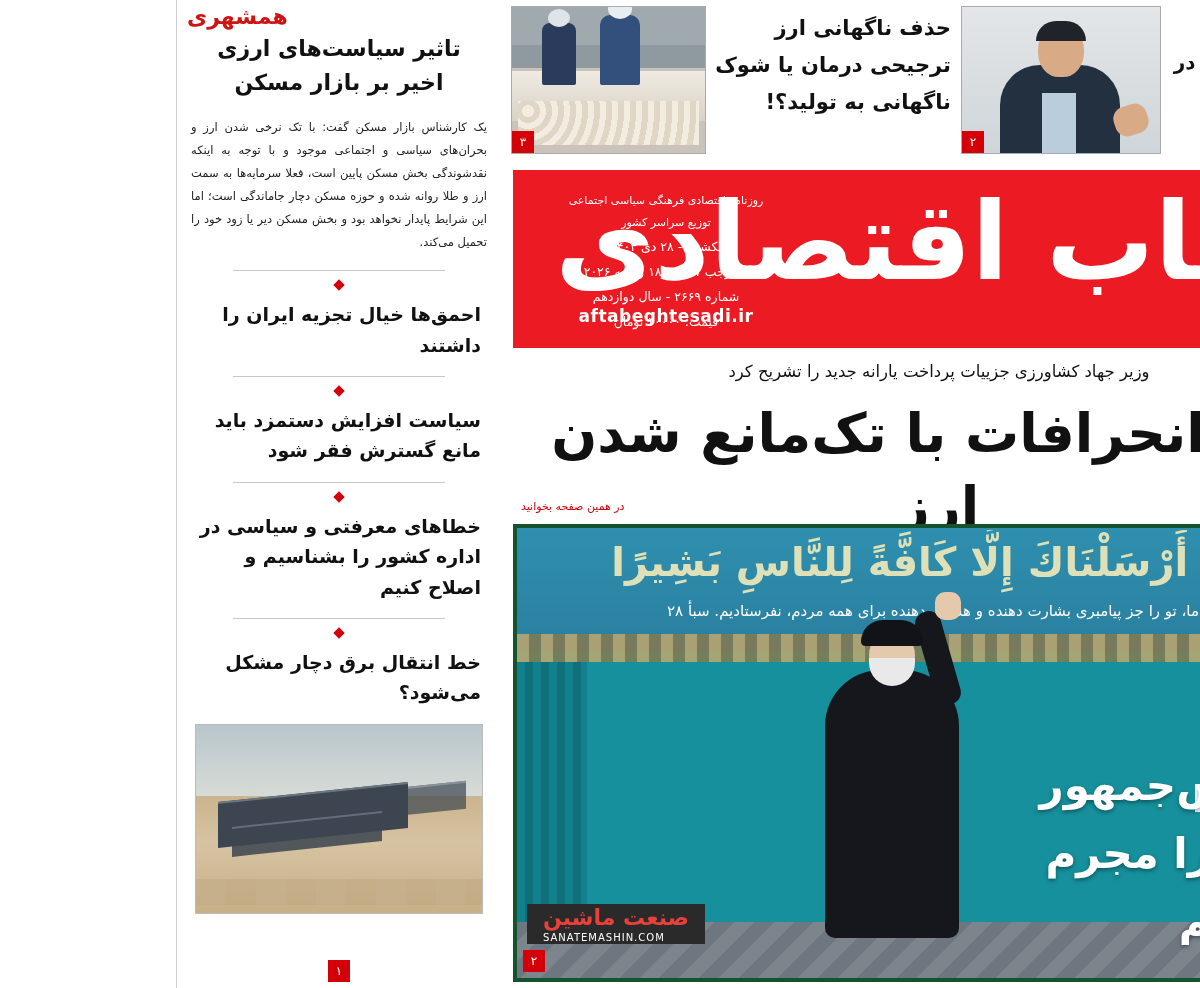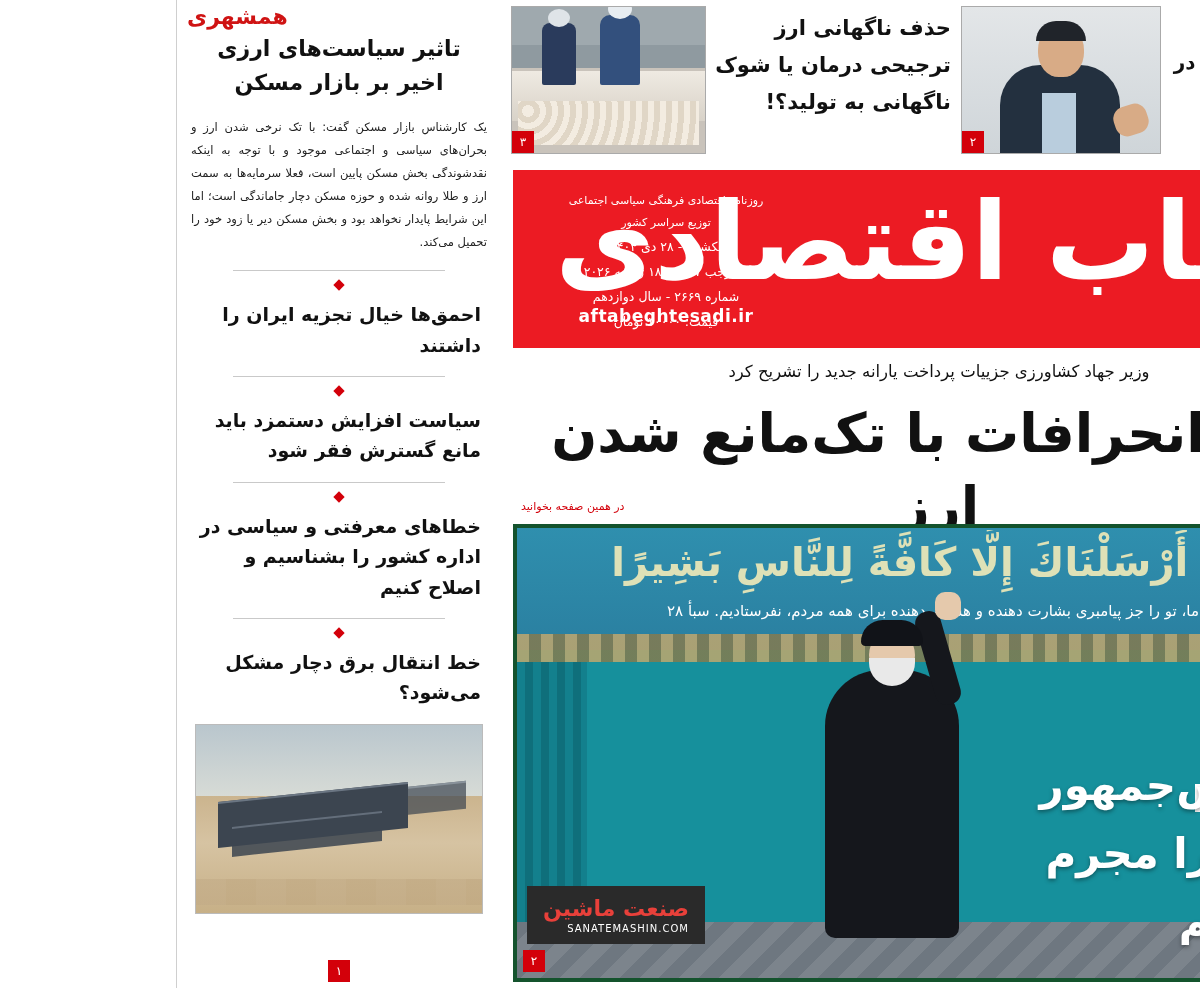--- a/index.html
+++ b/index.html
@@ -234,21 +234,21 @@
     font-size:17px; font-weight:bold; direction:rtl;
   }
   .mp-quote {
     position:absolute; right:12px; bottom:24px; width:420px;
     text-align:right; direction:rtl; color:#fff;
     font-size:42px; font-weight:bold; line-height:1.6;
     text-shadow:0 2px 4px rgba(0,0,0,.4);
   }
   .sponsor {
     position:absolute; left:10px; bottom:34px;
-    background:#2a2a2a; color:#fff; padding:10px 16px; text-align:right;
+    background:#2a2a2a; color:#fff; padding:1px 16px; text-align:left;
   }
   .sponsor .name { color:#e8403a; font-weight:bold; font-size:22px; direction:rtl; }
   .sponsor .url { font-size:10px; letter-spacing:1px; margin-top:2px; }
   .mp-badge {
     position:absolute; left:6px; bottom:6px;
     width:22px;height:22px;background:#d3000a;color:#fff;font-size:12px;
     display:flex;align-items:center;justify-content:center;
   }
 </style>
 </head>

